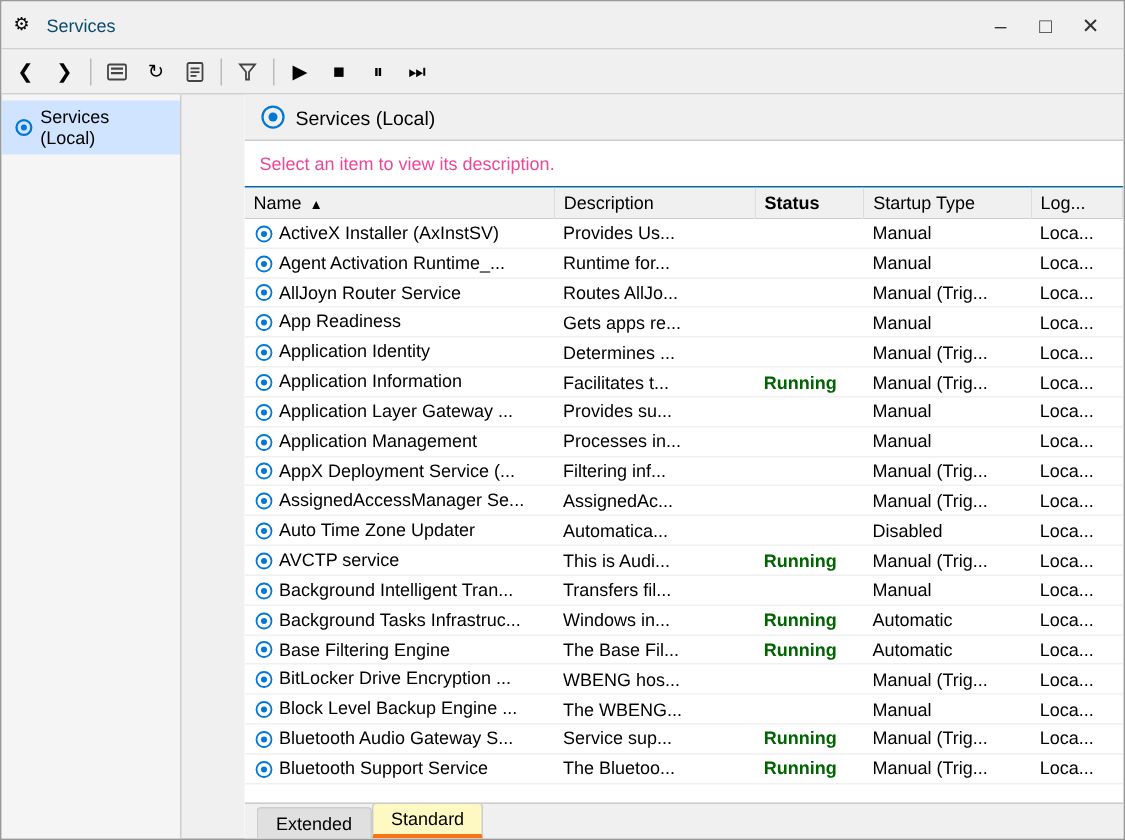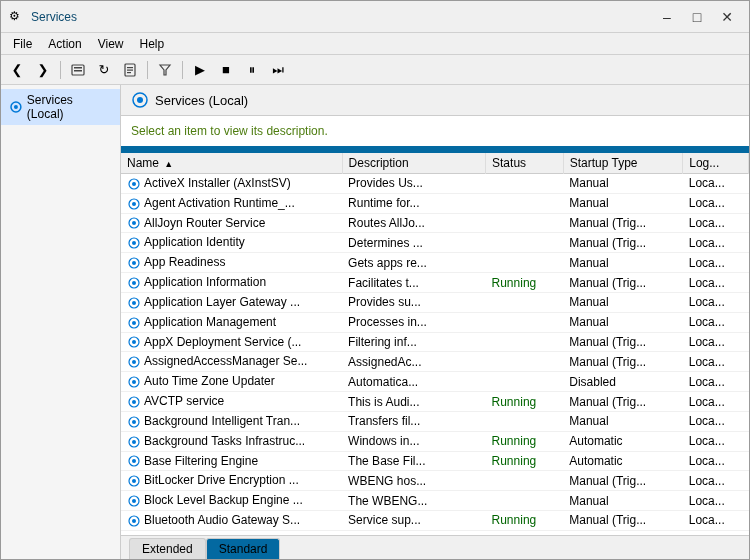--- a/index.html
+++ b/index.html
@@ -89,20 +89,21 @@
     .toolbar-sep {
       width: 1px;
       height: 18px;
       background: #bbb;
       margin: 0 3px;
     }
     .content-area {
       display: flex;
       flex: 1;
       overflow: hidden;
+      gap: 42px;
     }
     .sidebar {
       width: 120px;
       background: #f5f5f5;
       border-right: 1px solid #ccc;
       padding: 4px 0;
     }
     .sidebar-item {
       display: flex;
       align-items: center;
@@ -127,22 +128,22 @@
       align-items: center;
       gap: 6px;
     }
     .panel-header-title {
       font-size: 13px;
       font-weight: 500;
     }
     .description-area {
       padding: 8px 10px;
       font-size: 12px;
-      color: #4d7c0f;
-      border-bottom: 7px solid #0369a1;
+      color: #ec4899;
+      border-bottom: 1px solid #0369a1;
     }
     .services-table {
       flex: 1;
       overflow-y: auto;
       overflow-x: hidden;
     }
     table {
       width: 100%;
       border-collapse: collapse;
       font-size: 12px;
@@ -167,21 +168,21 @@
     }
     tbody td {
       padding: 2px 6px;
       white-space: nowrap;
       overflow: hidden;
       text-overflow: ellipsis;
       max-width: 0;
     }
     .col-name { width: 185px; }
     .col-desc { width: 120px; }
-    .col-status { width: 65px; }
+    .col-status { width: 65px; font-weight: bold; }
     .col-startup { width: 100px; }
     .col-log { width: 55px; margin-top: 23px; }
     .tabs-bar {
       height: 24px;
       display: flex;
       align-items: flex-end;
       border-top: 1px solid #ccc;
       background: #f0f0f0;
       padding: 0 8px;
     }
@@ -189,22 +190,22 @@
       padding: 3px 12px;
       border: 1px solid #ccc;
       border-bottom: none;
       background: #e0e0e0;
       cursor: pointer;
       font-size: 12px;
       border-radius: 3px 3px 0 0;
       text-align: center;
     }
     .tab.active {
-      background: #0369a1;
-      border-bottom: 1px solid #f97316;
+      background: #fef9c3;
+      border-bottom: 4px solid #f97316;
       margin-bottom: -1px;
     }
     .services-container {
       position: relative;
       flex: 1;
       overflow: hidden;
       display: flex;
       flex-direction: column;
     }
   </style>
@@ -216,26 +217,20 @@
   <div class="title-bar">
     <span class="title-bar-icon">⚙</span>
     <span class="title-bar-text">Services</span>
     <div class="title-bar-controls">
       <button class="title-btn">–</button>
       <button class="title-btn">□</button>
       <button class="title-btn close">✕</button>
     </div>
   </div>
 
-  <div class="menubar">
-    <span class="menu-item">File</span>
-    <span class="menu-item">Action</span>
-    <span class="menu-item">View</span>
-    <span class="menu-item">Help</span>
-  </div>
 
   <div class="toolbar">
     <button class="toolbar-btn">❮</button>
     <button class="toolbar-btn">❯</button>
     <div class="toolbar-sep"></div>
     <button class="toolbar-btn">
       <svg width="14" height="14" viewBox="0 0 14 14">
           <rect x="1" y="2" width="12" height="10" rx="1" fill="none" stroke="#444" stroke-width="1.2"></rect>
           <rect x="3" y="4" width="8" height="1.5" fill="#444"></rect>
           <rect x="3" y="7" width="8" height="1.5" fill="#444"></rect>
@@ -340,34 +335,34 @@
                     </svg><span>AllJoyn Router Service</span></td>
                   <td class="col-desc">Routes AllJo...</td>
                   <td class="col-status"></td>
                   <td class="col-startup">Manual (Trig...</td>
                   <td class="col-log">Loca...</td>
                 </tr>
                 <tr>
                   <td class="col-name"><svg width="14" height="14" viewBox="0 0 14 14" style="vertical-align:middle;margin-right:3px;">
                       <circle cx="7" cy="7" r="5" fill="none" stroke="#0078d7" stroke-width="1.2"></circle>
                       <circle cx="7" cy="7" r="2" fill="#0078d7"></circle>
+                    </svg><span>App Readiness</span></td>
+                  <td class="col-desc">Gets apps re...</td>
+                  <td class="col-status"></td>
+                  <td class="col-startup">Manual</td>
+                  <td class="col-log">Loca...</td>
+                </tr>
+                <tr>
+                  <td class="col-name"><svg width="14" height="14" viewBox="0 0 14 14" style="vertical-align:middle;margin-right:3px;">
+                      <circle cx="7" cy="7" r="5" fill="none" stroke="#0078d7" stroke-width="1.2"></circle>
+                      <circle cx="7" cy="7" r="2" fill="#0078d7"></circle>
                     </svg><span>Application Identity</span></td>
                   <td class="col-desc">Determines ...</td>
                   <td class="col-status"></td>
                   <td class="col-startup">Manual (Trig...</td>
-                  <td class="col-log">Loca...</td>
-                </tr>
-                <tr>
-                  <td class="col-name"><svg width="14" height="14" viewBox="0 0 14 14" style="vertical-align:middle;margin-right:3px;">
-                      <circle cx="7" cy="7" r="5" fill="none" stroke="#0078d7" stroke-width="1.2"></circle>
-                      <circle cx="7" cy="7" r="2" fill="#0078d7"></circle>
-                    </svg><span>App Readiness</span></td>
-                  <td class="col-desc">Gets apps re...</td>
-                  <td class="col-status"></td>
-                  <td class="col-startup">Manual</td>
                   <td class="col-log">Loca...</td>
                 </tr>
                 <tr>
                   <td class="col-name"><svg width="14" height="14" viewBox="0 0 14 14" style="vertical-align:middle;margin-right:3px;">
                       <circle cx="7" cy="7" r="5" fill="none" stroke="#0078d7" stroke-width="1.2"></circle>
                       <circle cx="7" cy="7" r="2" fill="#0078d7"></circle>
                     </svg><span>Application Information</span></td>
                   <td class="col-desc">Facilitates t...</td>
                   <td class="col-status" style="color: rgb(0, 100, 0);">Running</td>
                   <td class="col-startup">Manual (Trig...</td>

